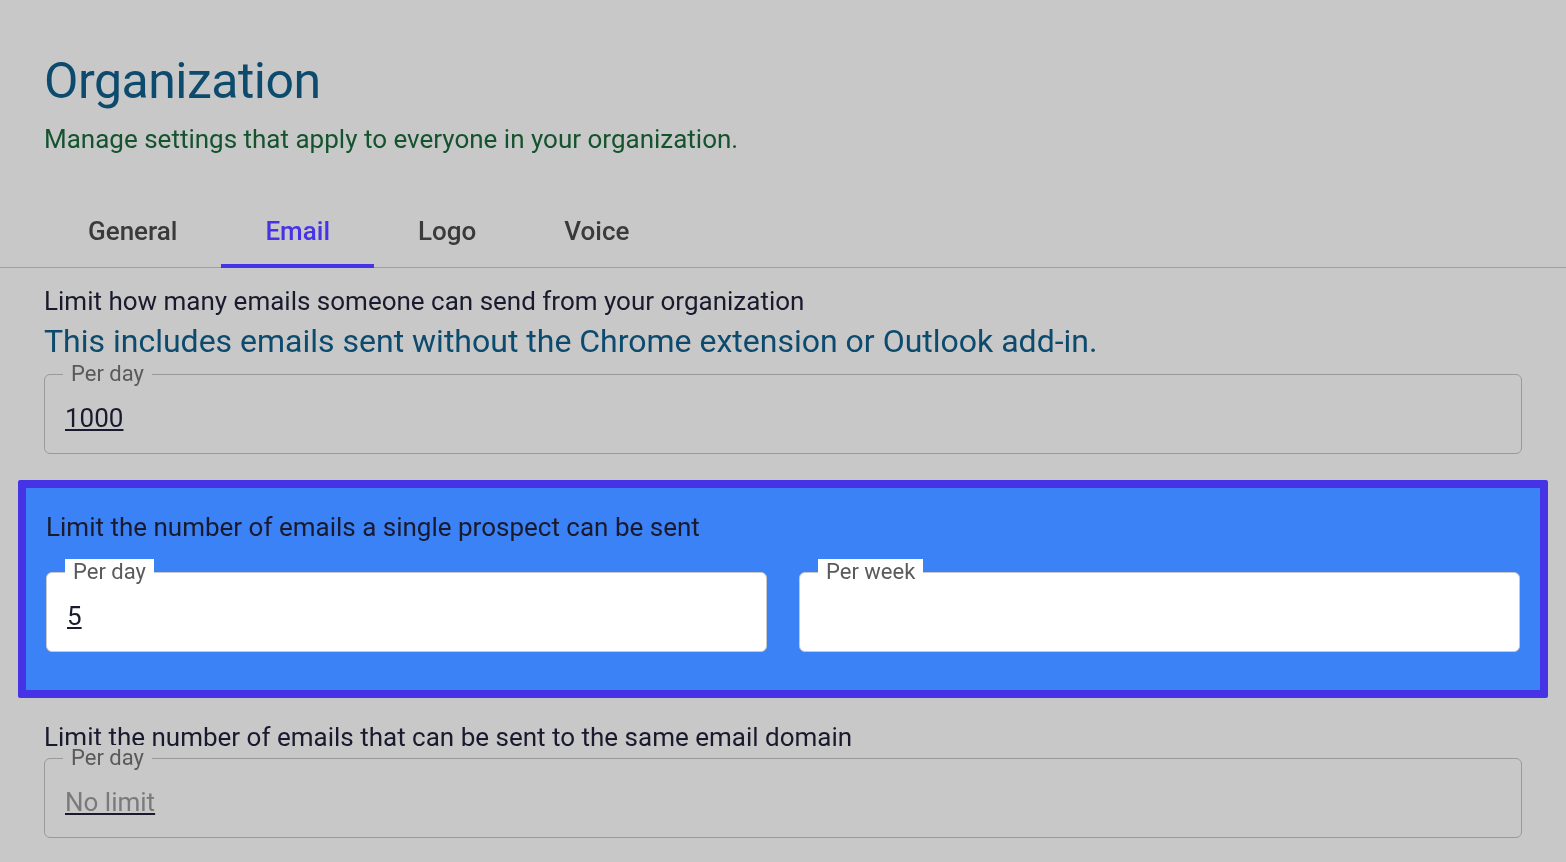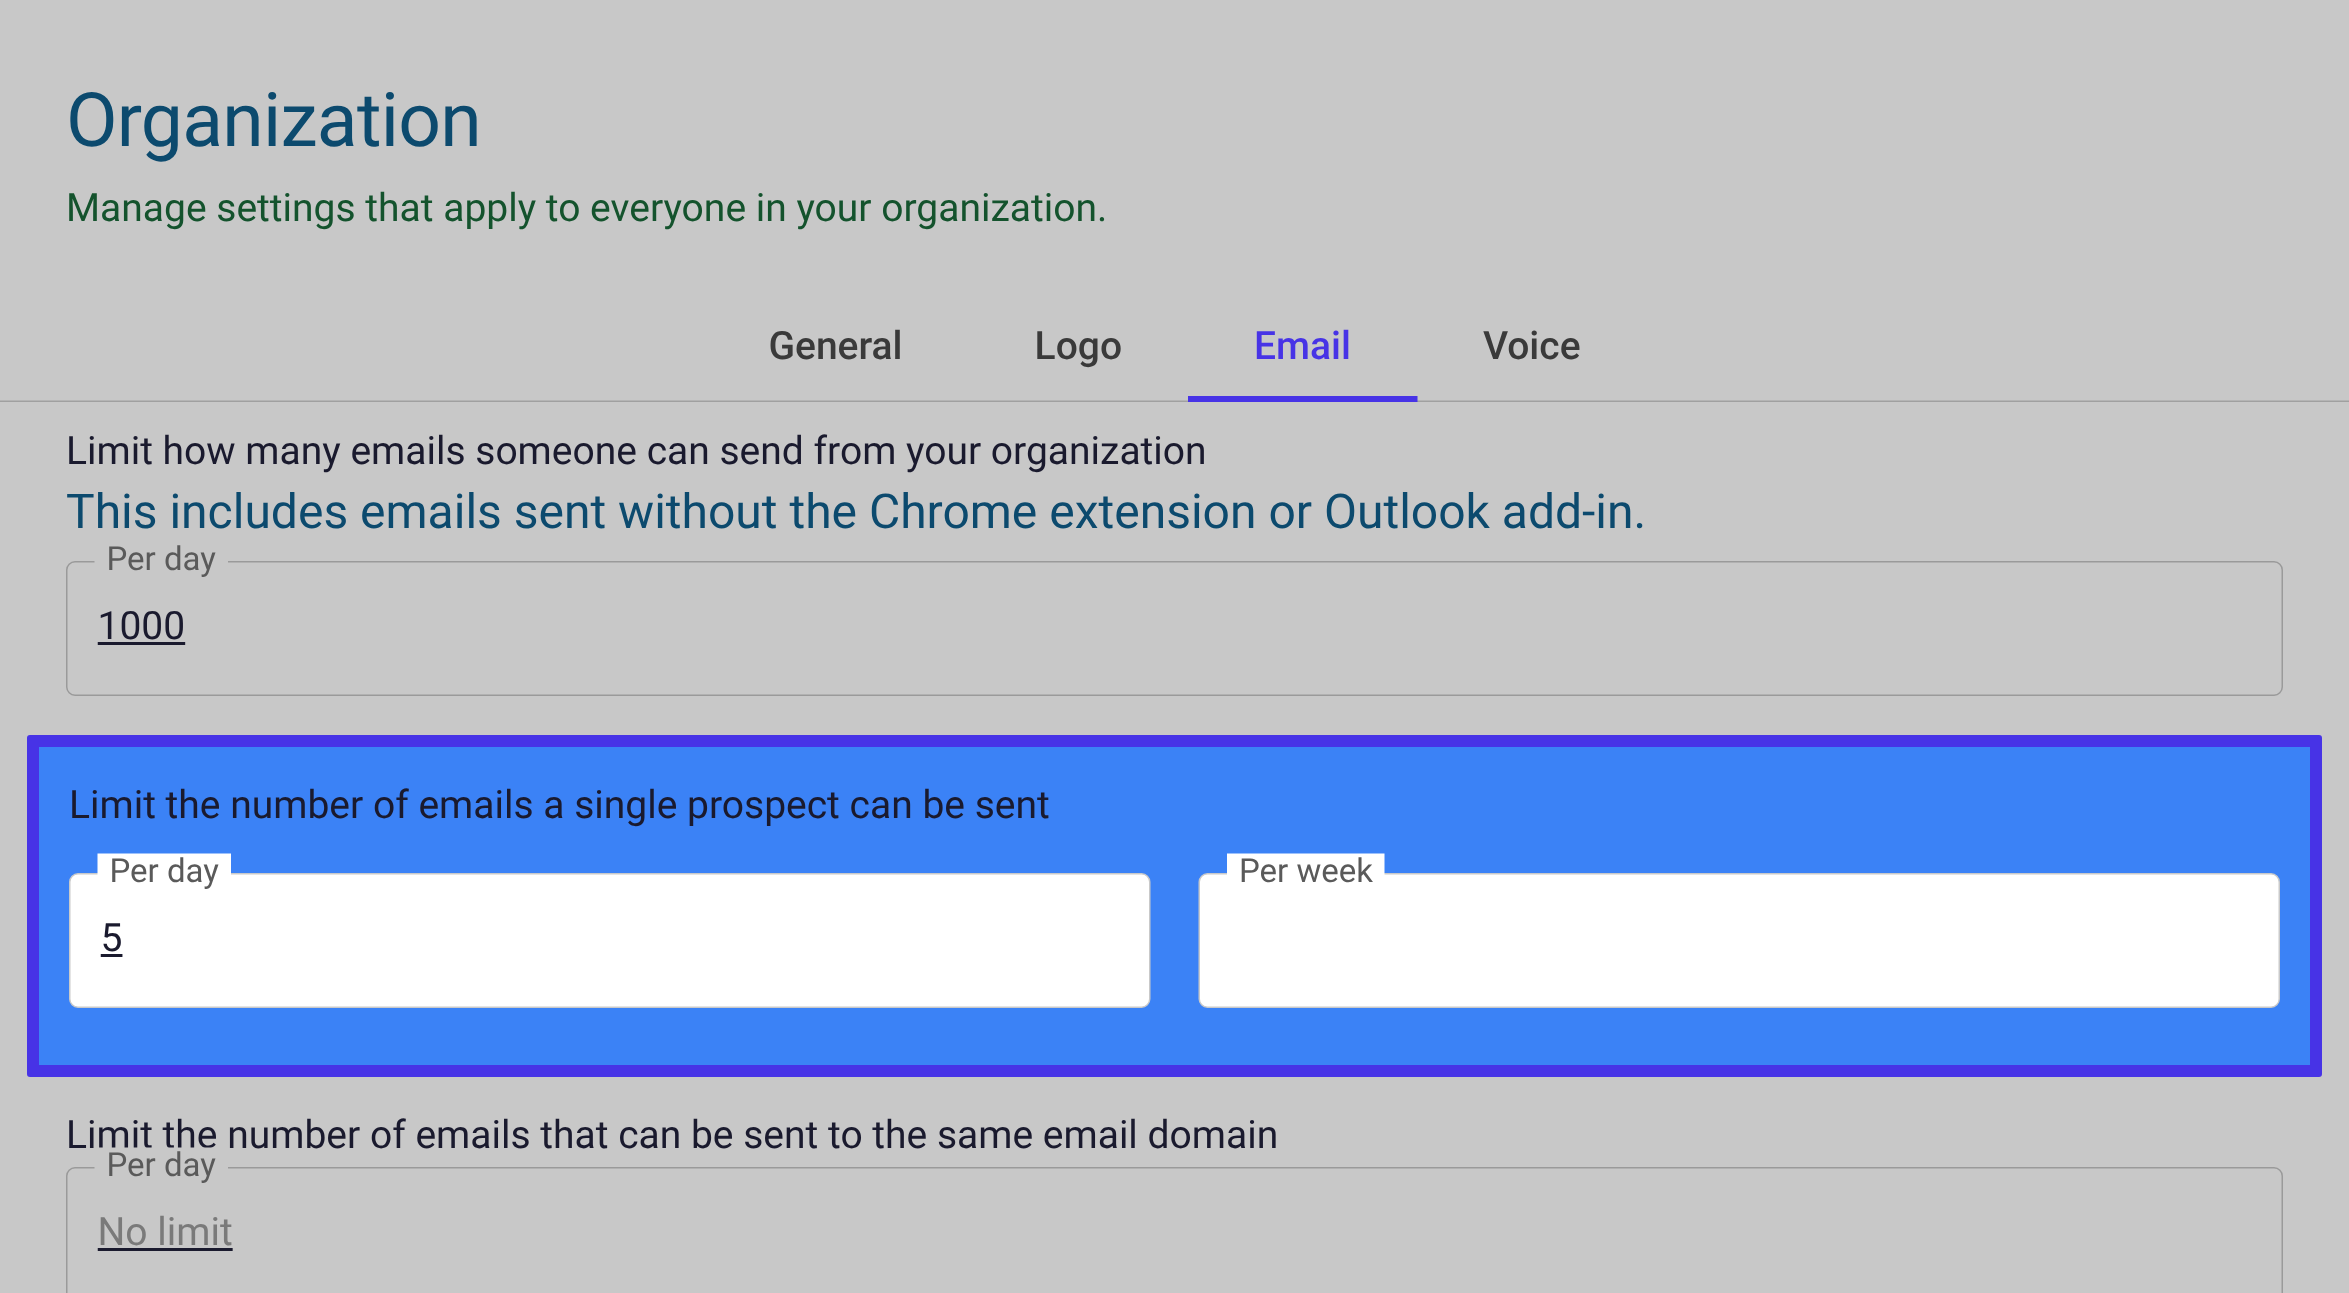--- a/index.html
+++ b/index.html
@@ -35,21 +35,20 @@
       margin-bottom: 48px;
     }
     .tabs {
       display: flex;
       gap: 0;
       border-bottom: 1px solid #a0a0a0;
       margin-left: -44px;
       margin-right: -44px;
       padding-left: 44px;
       padding-right: 44px;
-      justify-content: center;
     }
     .tab {
       font-size: 26px;
       font-weight: 500;
       color: #3a3a3a;
       padding: 14px 44px 18px 44px;
       cursor: pointer;
       border-bottom: 4px solid transparent;
       margin-bottom: -1px;
     }
@@ -72,21 +71,21 @@
     .section-subtitle {
       font-size: 32px;
       font-weight: 400;
       color: #0c4a6e;
       margin-bottom: 14px;
     }
     .field-wrap {
       position: relative;
       border: 1px solid #9a9a9a;
       border-radius: 6px;
-      padding: 28px 20px 30px 20px;
+      padding: 28px 20px 20px 20px;
       background: transparent;
     }
     .field-wrap.full {
       width: 100%;
     }
     .field-label {
       position: absolute;
       top: -14px;
       left: 18px;
       padding: 0 8px;
@@ -138,22 +137,22 @@
 </head>
 <body>
 
 <div class="page">
   <div class="header-block">
     <h1 class="page-title">Organization</h1>
     <p class="page-subtitle">Manage settings that apply to everyone in your organization.</p>
 
     <div class="tabs">
       <div class="tab">General</div>
+      <div class="tab active">Email</div>
       <div class="tab">Logo</div>
-      <div class="tab active">Email</div>
       <div class="tab">Voice</div>
     </div>
   </div>
 
   <div class="content">
 
     <div class="section">
       <div class="section-title">Limit how many emails someone can send from your organization</div>
       <div class="section-subtitle">This includes emails sent without the Chrome extension or Outlook add-in.</div>
       <div class="field-wrap full">

